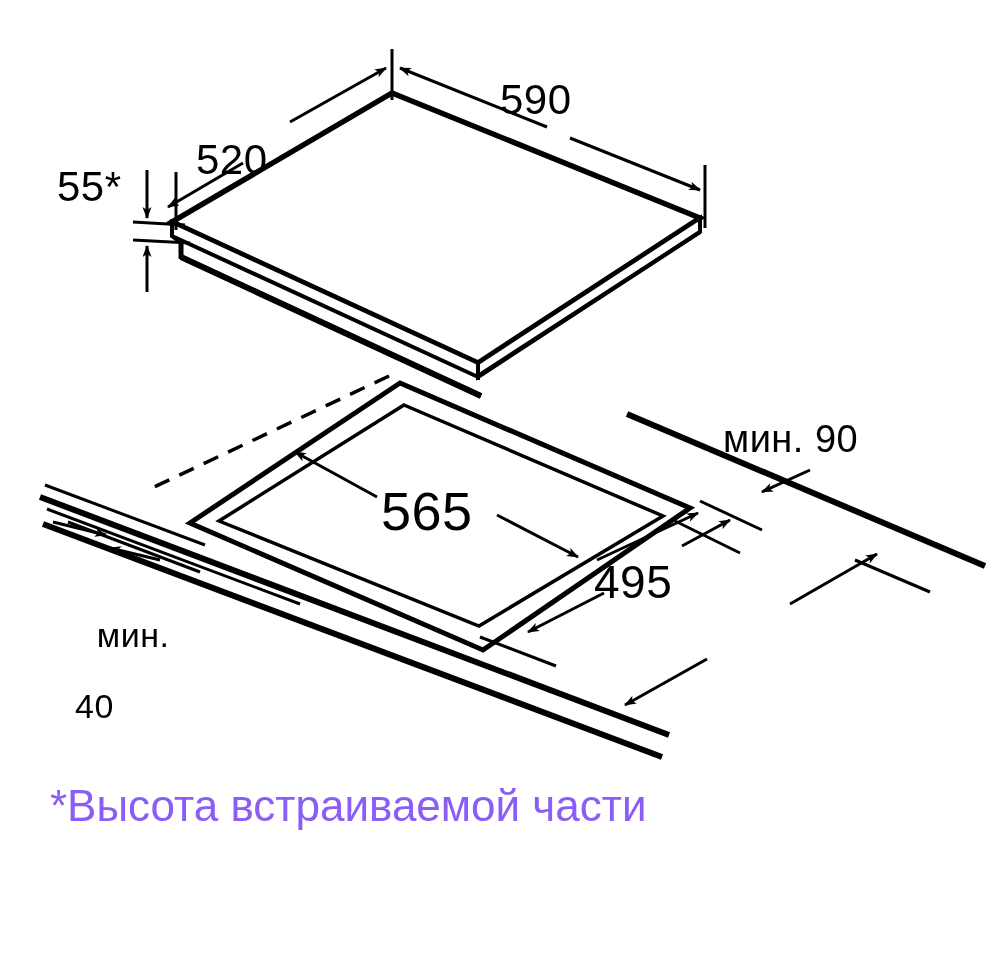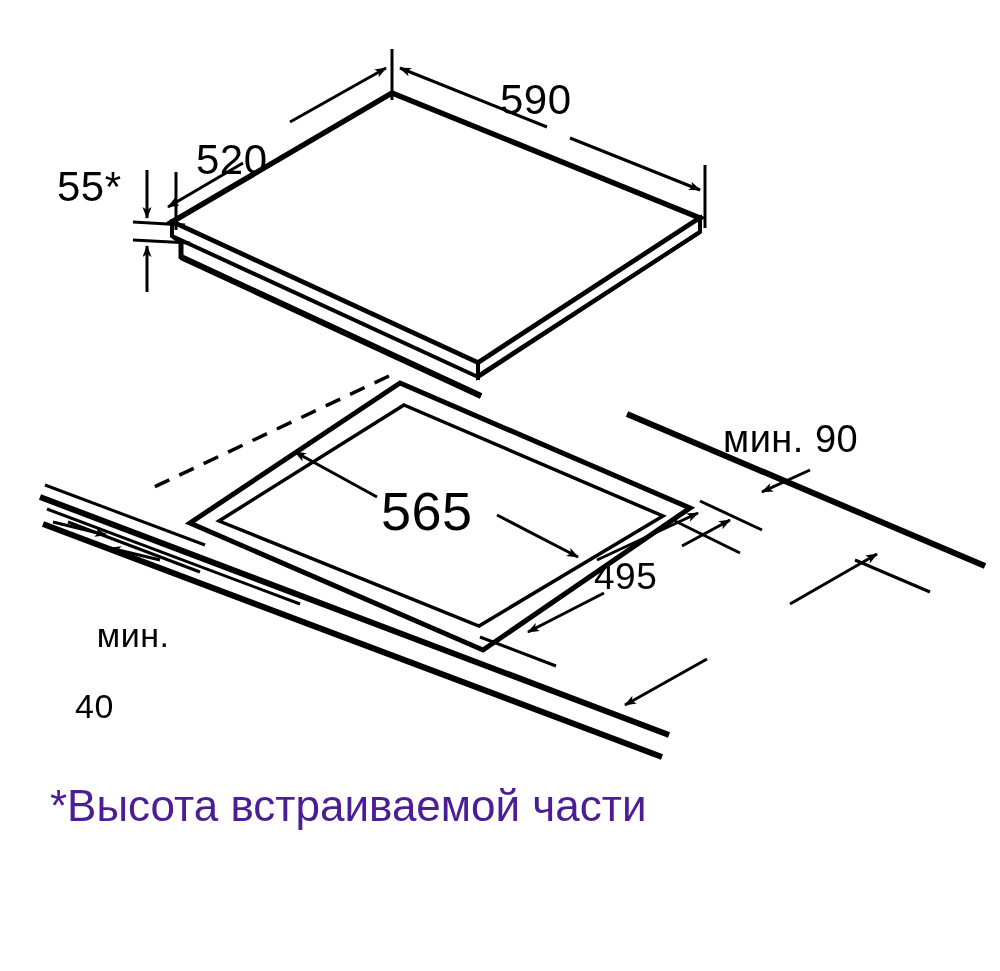--- a/index.html
+++ b/index.html
@@ -35,32 +35,32 @@
     font-weight: 400;
     color: #000000;
     white-space: pre;
     line-height: 1.05;
     letter-spacing: 0.5px;
   }
   .lbl-520 { left: 196px; top: 98px;  font-size: 42px; margin-top: 40px; }
   .lbl-590 { left: 500px; top: 78px;  font-size: 42px; }
   .lbl-55  { left: 57px;  top: 165px; font-size: 42px; }
   .lbl-565 { left: 381px; top: 483px; font-size: 54px; }
-  .lbl-495 { left: 594px; top: 558px; font-size: 37px; }
+  .lbl-495 { left: 594px; top: 558px; font-size: 46px; }
   .lbl-min50 { left: 723px; top: 420px; font-size: 38px; }
   .lbl-min585 { left: 678px; top: 608px; font-size: 38px; }
   .lbl-min40 { left: 57px;  top: 582px; font-size: 34px; text-align: left; }
   .lbl-min40 .l2 { display: block; padding-left: 18px; }
   .footnote {
     position: absolute;
     left: 50px;
     top: 781px;
     font-size: 44px;
     font-family: "Liberation Sans", sans-serif;
-    color: #4c1d95;
+    color: #8b5cf6;
     white-space: pre;
     letter-spacing: 0px;
   }
 </style>
 </head>
 <body>
 
 <div id="diagram-root">
 
   <svg id="drawing-svg" viewBox="0 0 1000 971">

